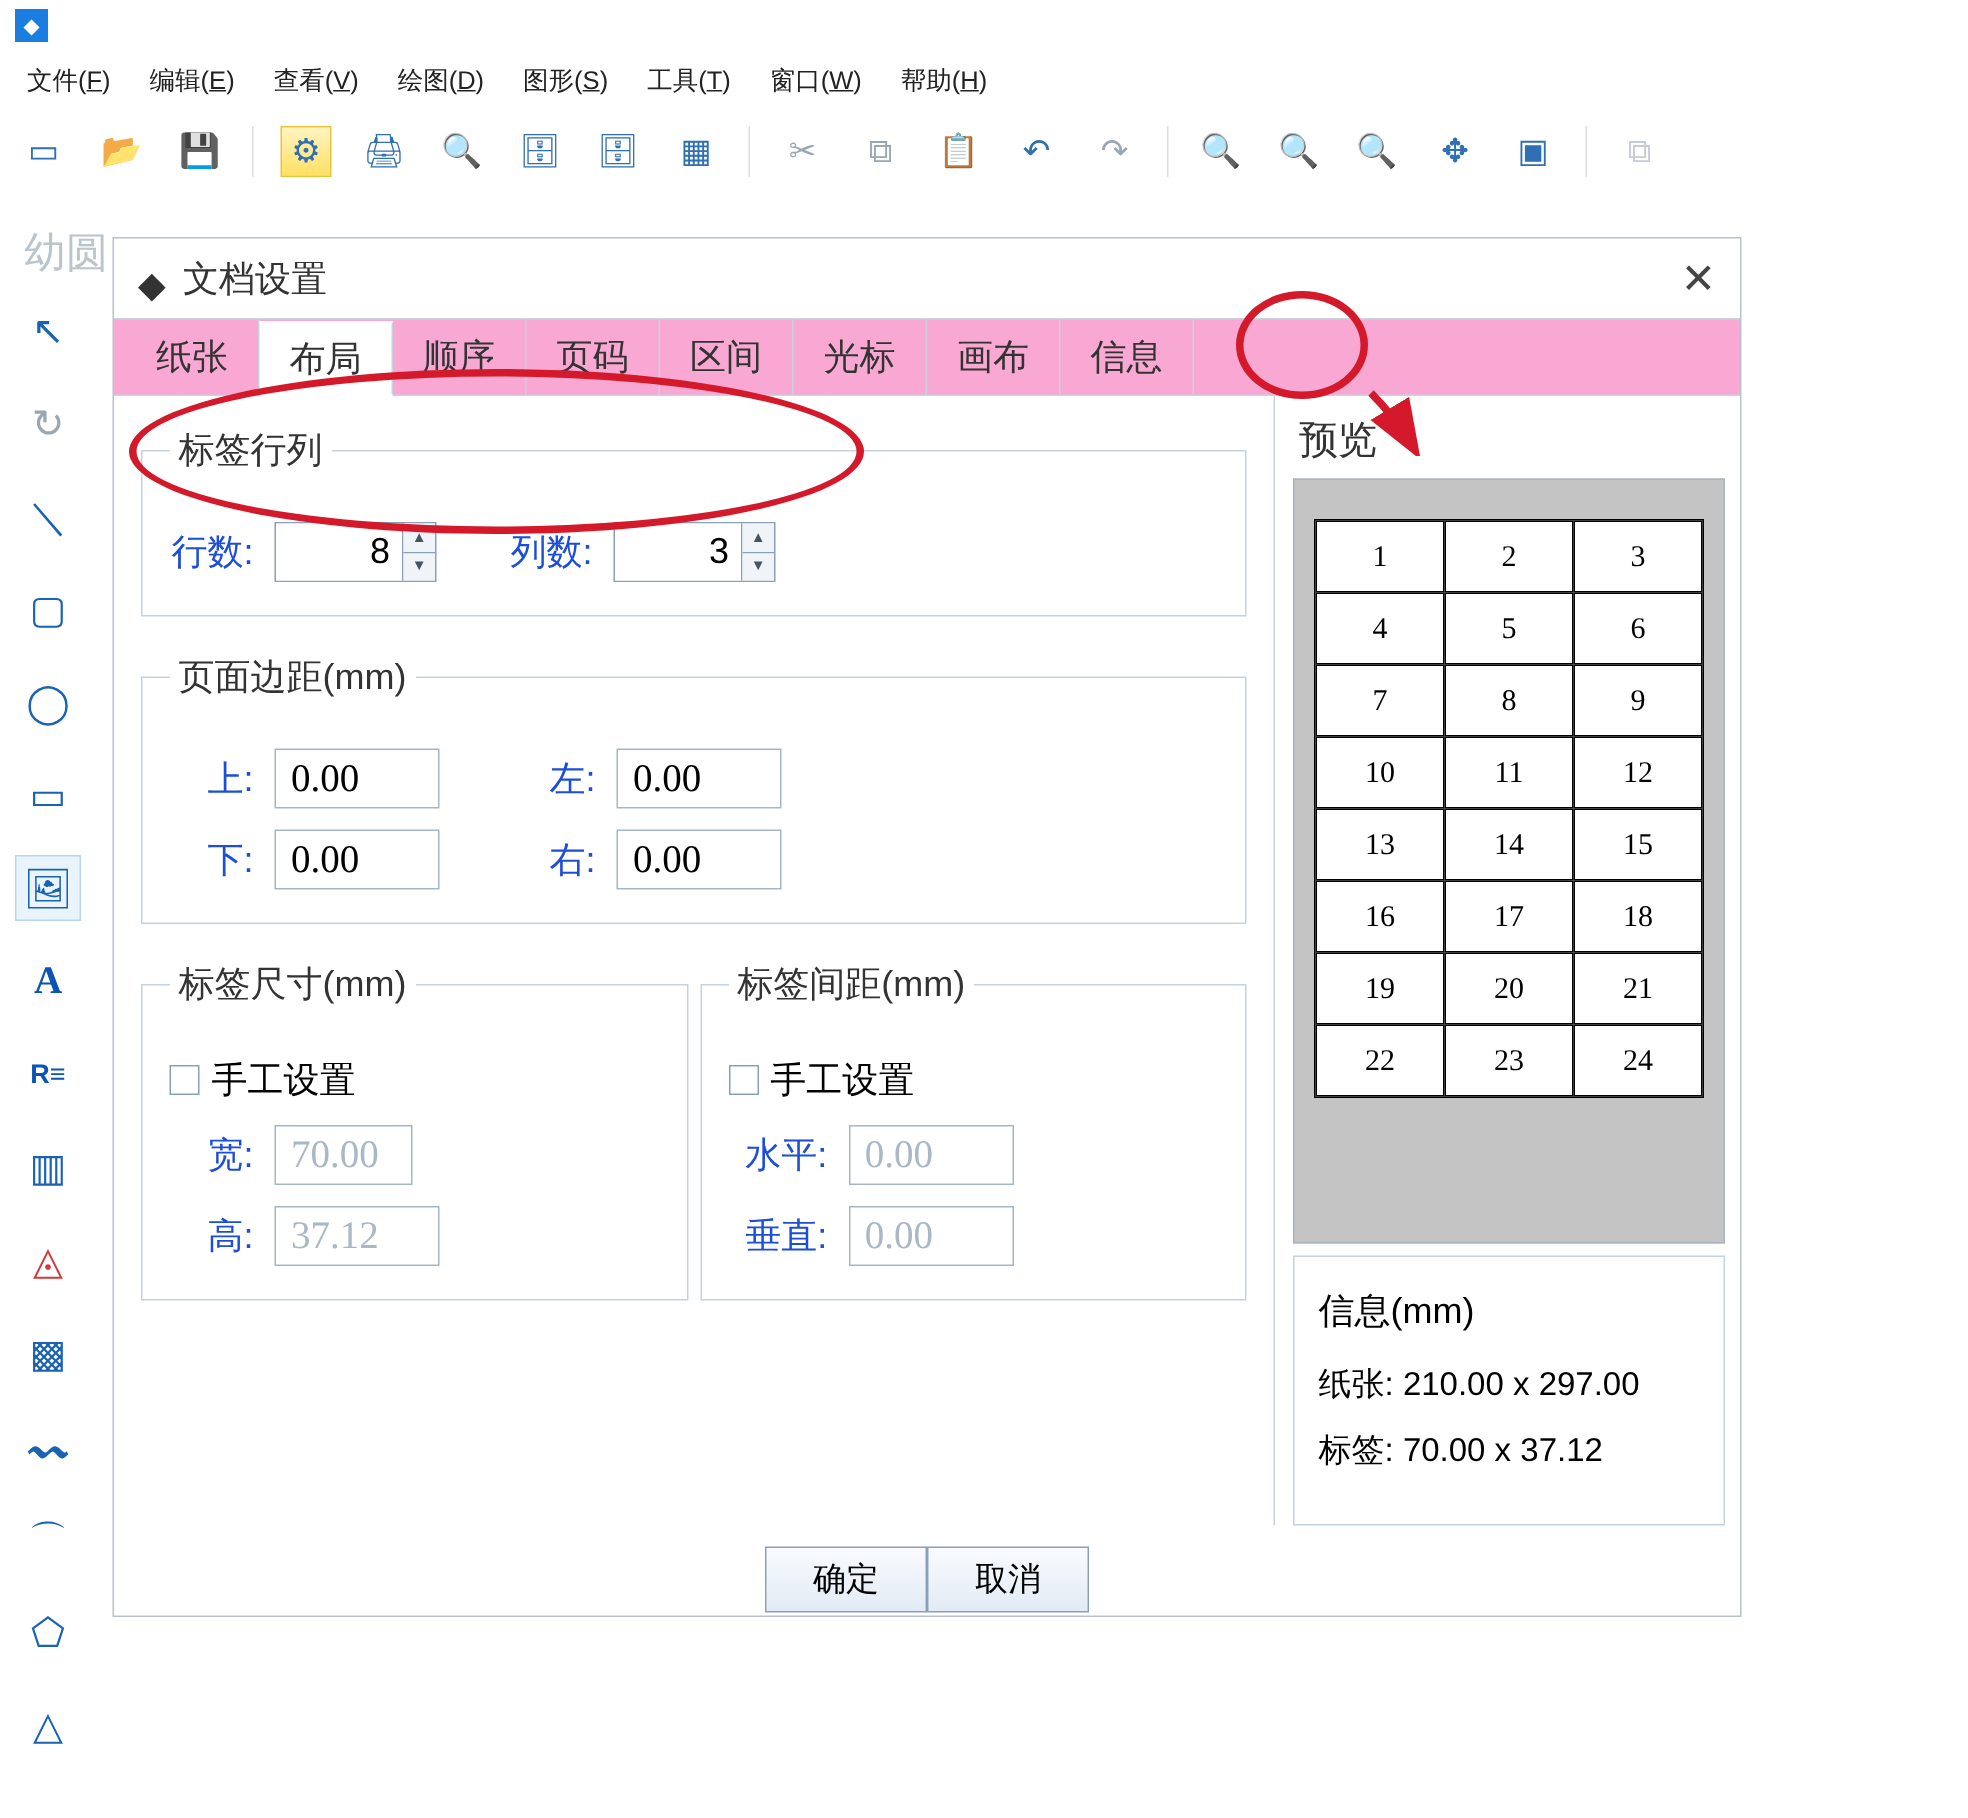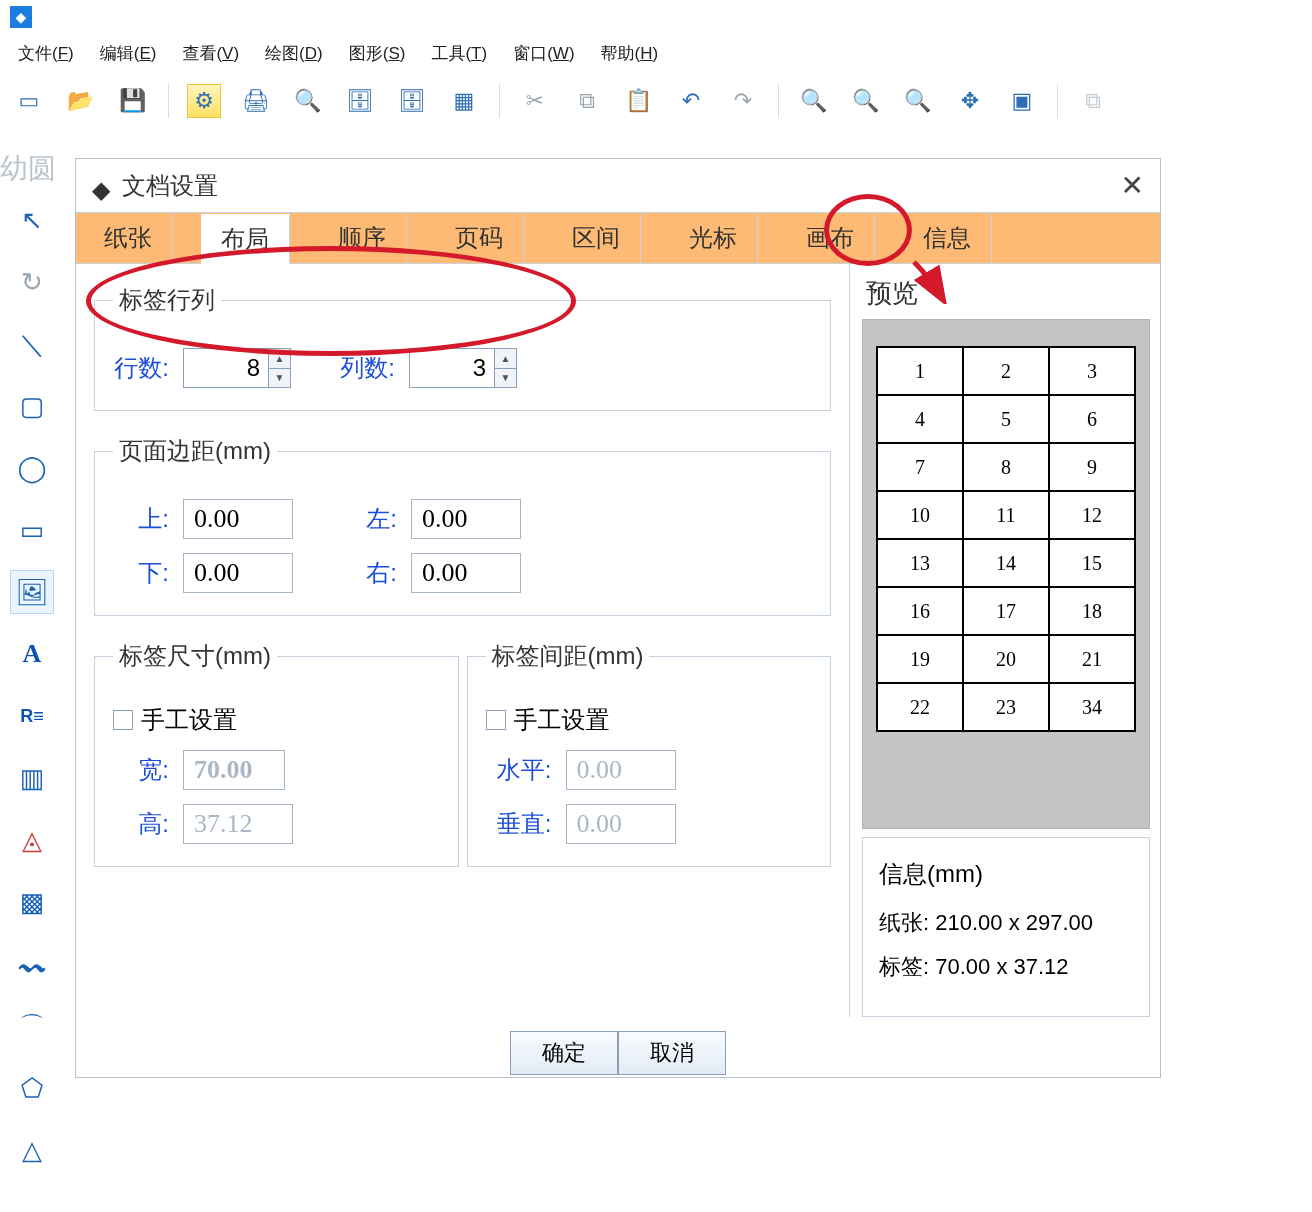--- a/index.html
+++ b/index.html
@@ -38,21 +38,21 @@
     font-size: 22px; color:#2f6fb3;
   }
   .toolbar .tbtn.highlight {
     background: linear-gradient(#fff4c0,#ffe063);
     border: 1px solid #e8c43b;
   }
   .toolbar .sep { width:1px; height:34px; background:#ddd; }
   
   .leftwatermark {
     position:absolute; left:0; top:150px; color:#b9c4cd;
-    writing-mode: horizontal-tb; font-size:28px; z-index:0;
+    writing-mode: horizontal-tb; font-size:28px; z-index:0;padding-left:16px;
   }
   
   .sidetool {
     position:absolute; left:10px; top:198px;
     width:48px; display:flex; flex-direction:column; gap:18px;
     z-index:2;
   }
   .sidetool .vbtn {
     width:44px; height:44px; display:flex; align-items:center; justify-content:center;
     font-size:26px; color:#1a62b3; border:1px solid transparent;
@@ -71,23 +71,22 @@
     z-index:3;
   }
   .dlg-titlebar {
     display:flex; align-items:center; justify-content:space-between;
     padding:10px 16px; font-size:24px; color:#333;
   }
   .dlg-titlebar .left { display:flex; align-items:center; gap:10px; }
   .dlg-titlebar .close { font-size:28px; color:#444; cursor:pointer; }
   .tabs {
     display:flex; border-top:1px solid #c7d3de; border-bottom:1px solid #c7d3de;
-    background:#fdba74; height:52px; align-items:stretch;
+    background:#f9a8d4; height:52px; align-items:stretch;
     padding-left:8px;
-    gap:28px;
   }
   .tabs .tab {
     padding:10px 20px; font-size:24px; color:#333;
     border-right:1px solid #c7d3de; display:flex; align-items:center;
   }
   .tabs .tab.active {
     background:#fff; border-top:2px solid #fff; border-bottom:2px solid #fff;
     position:relative; top:1px; font-weight:500;
   }
   .dlg-body { flex:1; display:flex; }
@@ -325,21 +324,21 @@
         <fieldset class="group">
           <legend>标签尺寸(mm)</legend>
           <div class="row">
             <label class="check">
               <span class="box"></span>
               <span>手工设置</span>
             </label>
           </div>
           <div class="row">
             <span class="lbl">宽:</span>
-            <input class="text disabled" style="width: 102px; text-align: left; font-weight: bold;" disabled="" value="70.00">
+            <input class="text disabled" style="width: 92px; text-align: left;" disabled="" value="70.00">
           </div>
           <div class="row">
             <span class="lbl">高:</span>
             <input class="text disabled" style="width: 110px; text-align: left;" disabled="" value="37.12">
           </div>
         </fieldset>
 
         <fieldset class="group">
           <legend>标签间距(mm)</legend>
           <div class="row">
@@ -380,21 +379,21 @@
             <div class="cell">14</div>
             <div class="cell">15</div>
             <div class="cell">16</div>
             <div class="cell">17</div>
             <div class="cell">18</div>
             <div class="cell">19</div>
             <div class="cell">20</div>
             <div class="cell">21</div>
             <div class="cell">22</div>
             <div class="cell">23</div>
-            <div class="cell">34</div>
+            <div class="cell">24</div>
           </div>
       </div>
 
       <div class="info-group">
         <div class="title">信息(mm)</div>
         <div class="line">
           <span>纸张:</span>
           <span>210.00 x 297.00</span>
         </div>
         <div class="line">

